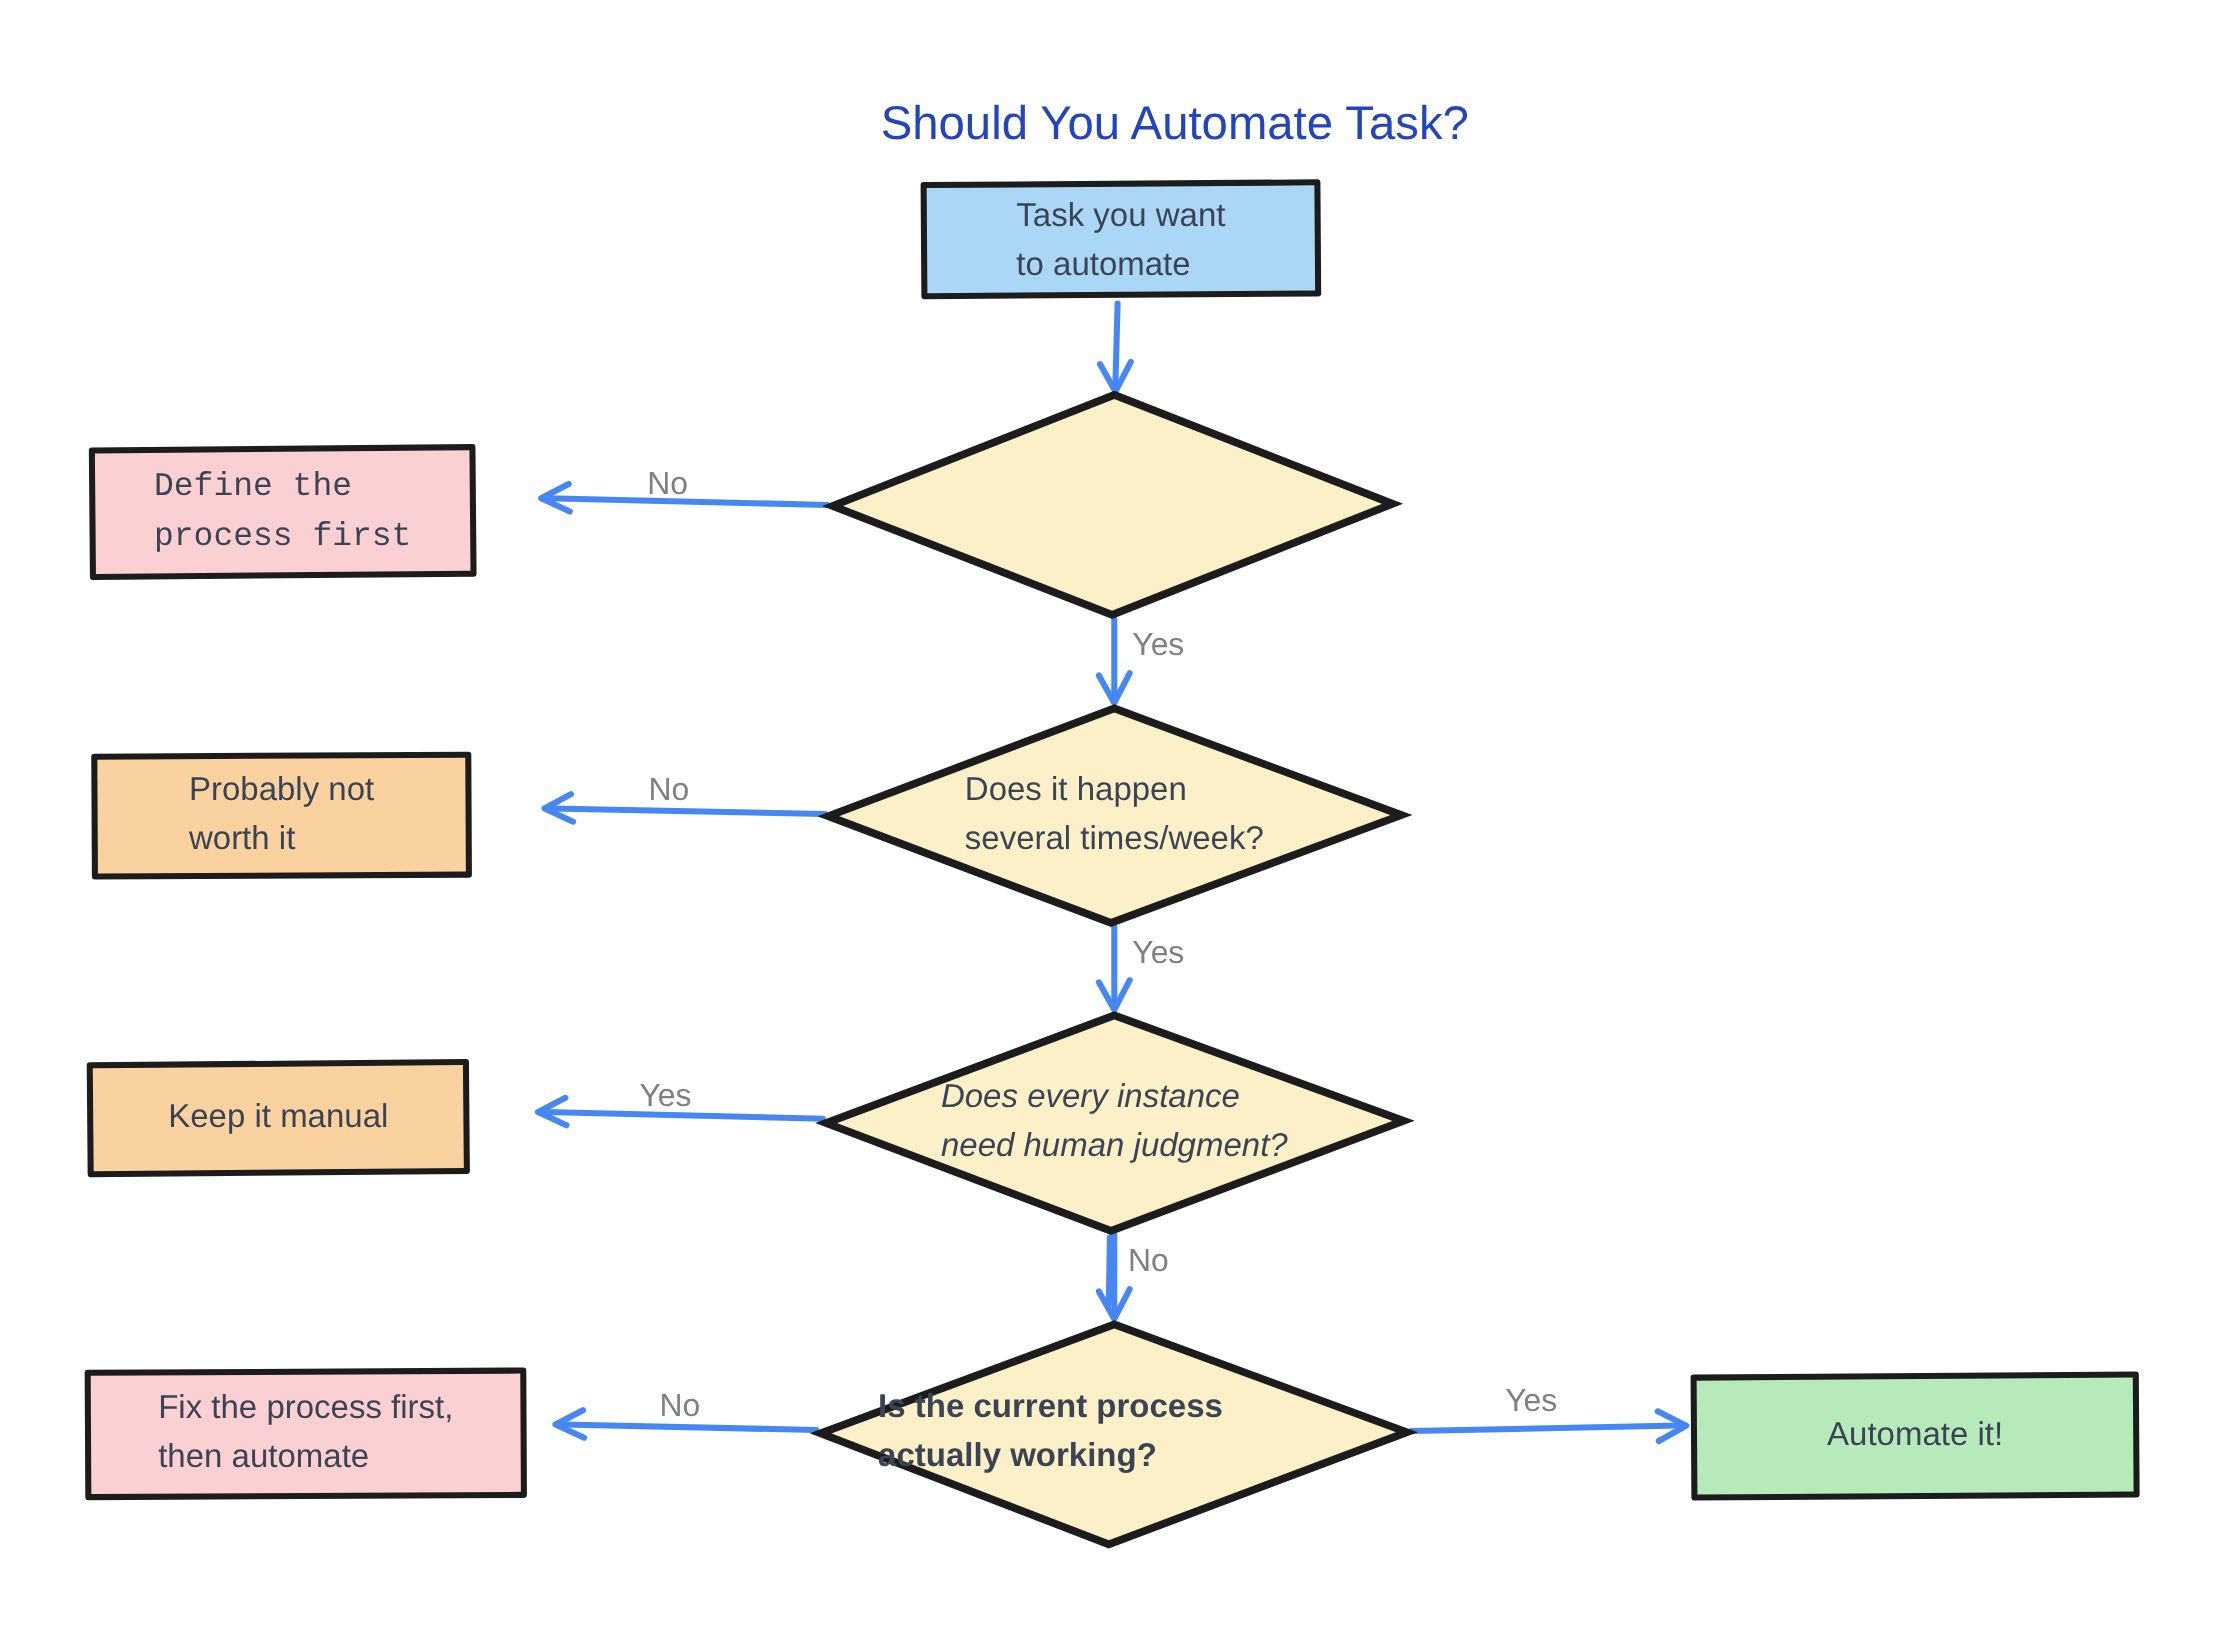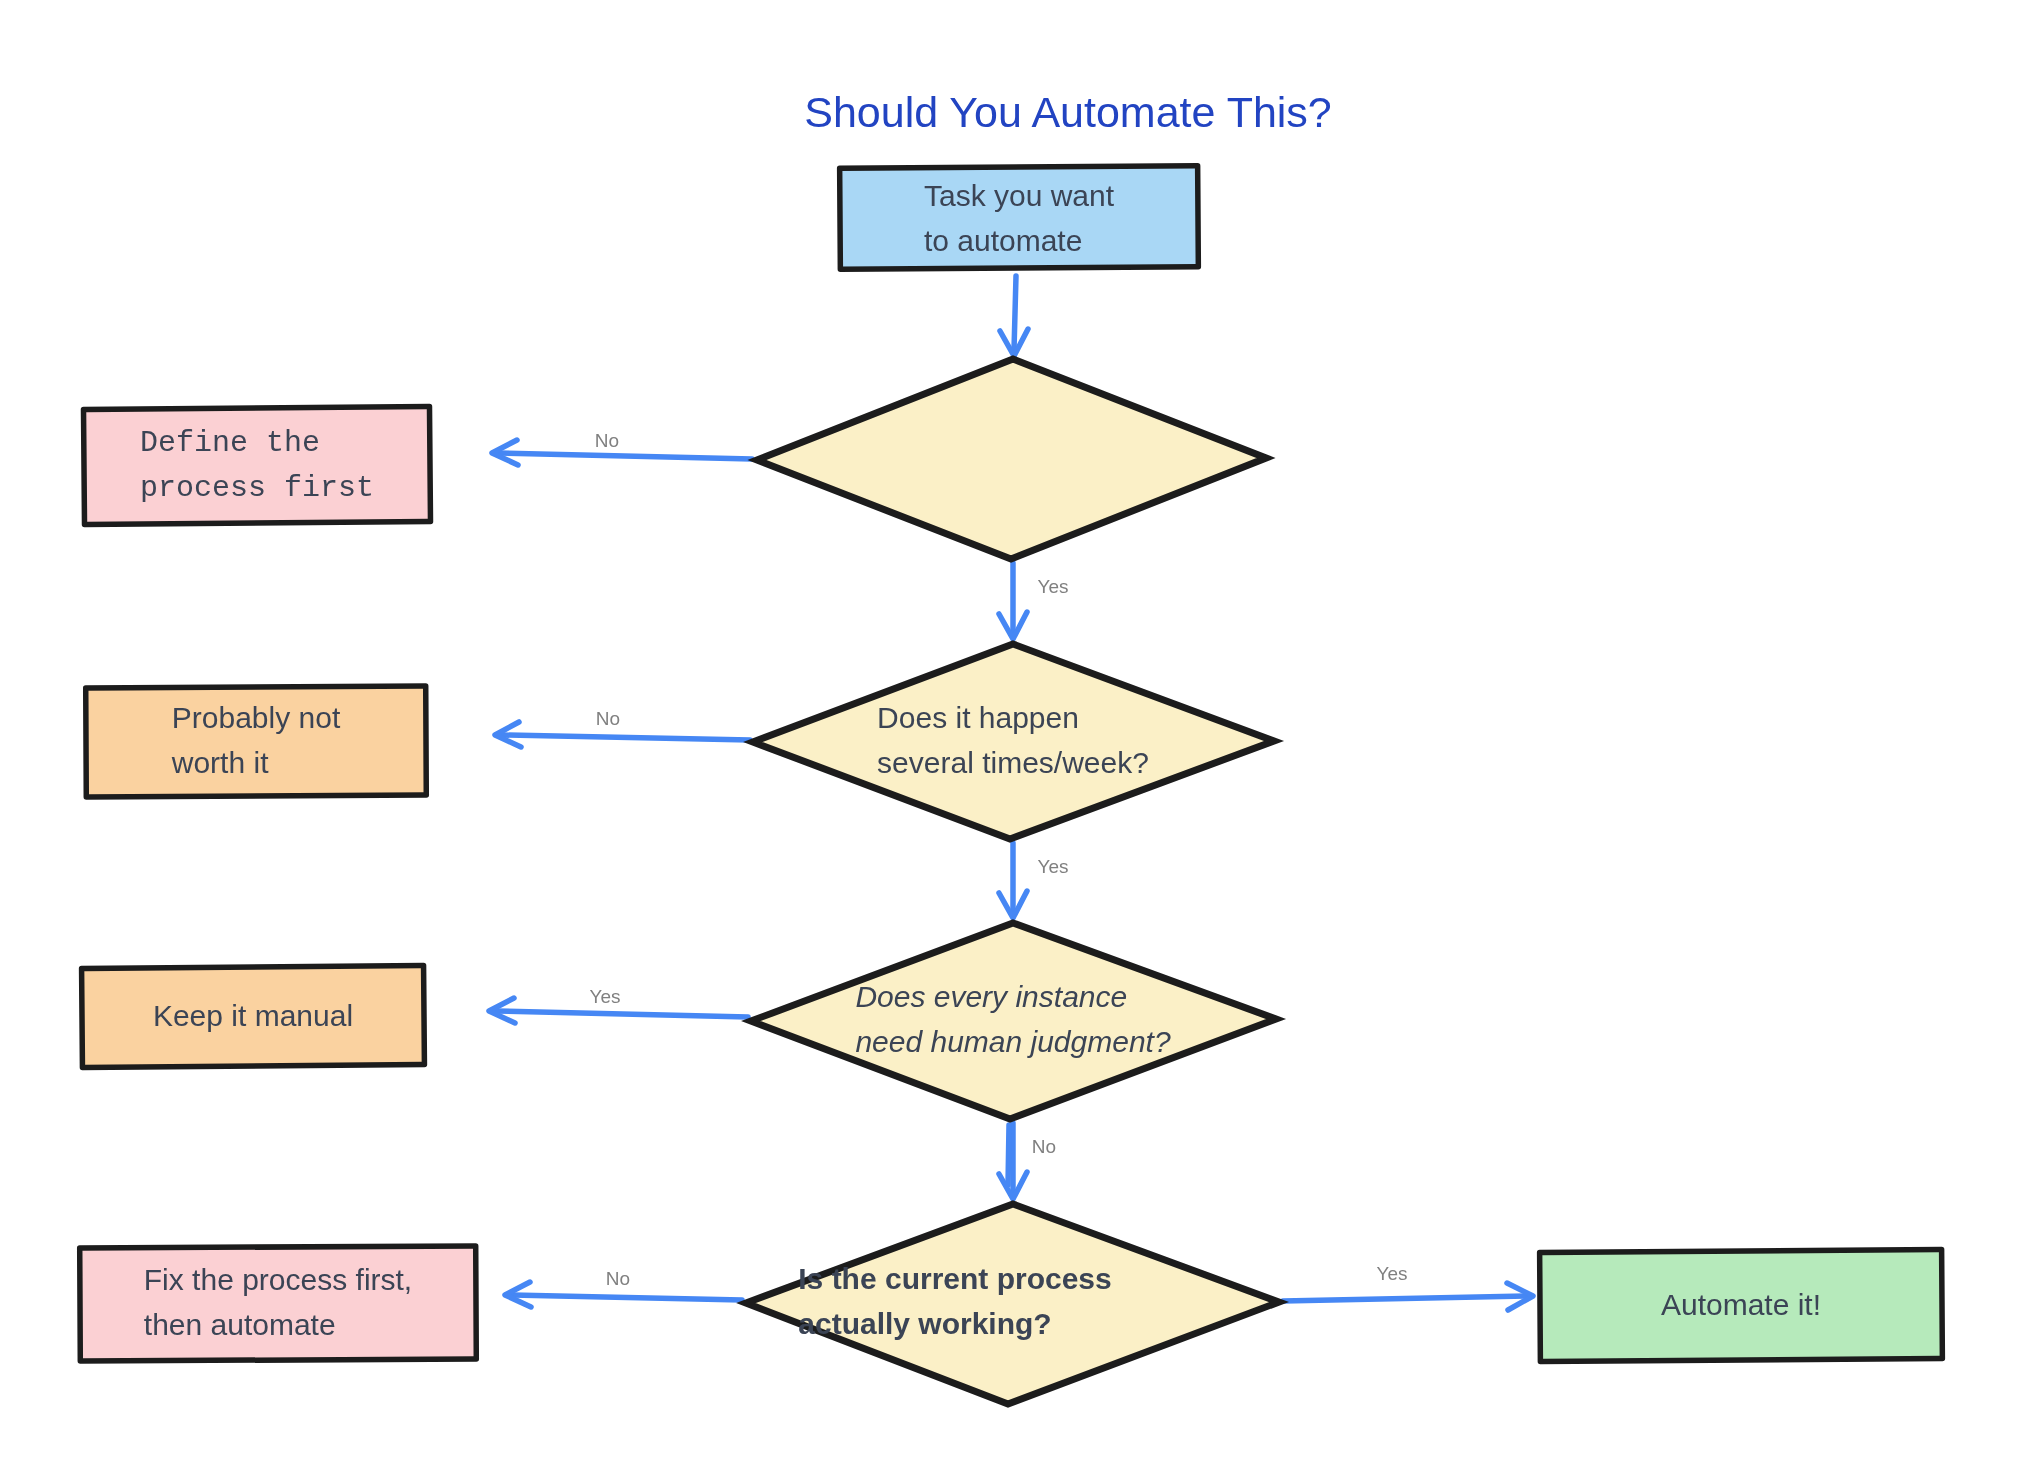--- a/index.html
+++ b/index.html
@@ -36,21 +36,21 @@
     white-space: pre-line;
     color: var(--node-text, #3B4455);
     font-size: 30px;
     line-height: 1.5;
     pointer-events: none;
   }
   .edge-label {
     position: absolute;
     transform: translate(-50%, -50%);
     color: var(--label-gray, #808080);
-    font-size: 19px;
+    font-size: 29px;
     white-space: nowrap;
     pointer-events: none;
   }
   
   .shape {
     stroke: var(--border, #1C1C1C);
     stroke-width: 5.5;
     stroke-linejoin: round;
   }
   .decision {
@@ -138,21 +138,21 @@
 
     <rect class="shape fill-orange" x="86" y="687" width="340" height="109" transform="rotate(-0.3 256 741)"></rect>
 
     <rect class="shape fill-orange" x="82" y="967" width="342" height="99" transform="rotate(-0.5 253 1016)"></rect>
 
     <rect class="shape fill-pink" x="80" y="1247" width="396" height="113" transform="rotate(-0.3 278 1303)"></rect>
 
     <rect class="shape fill-green" x="1540" y="1251" width="402" height="109" transform="rotate(-0.4 1741 1305)"></rect>
   </svg>
 
-  <div class="page-title">Should You Automate This?</div>
+  <div class="page-title">Should You Automate Task?</div>
 
   <div class="node-label" style="left:1019px; top:218px;">Task you want
 to automate</div>
   <div class="node-label" style="left:1013px; top:740px;">Does it happen
 several times/week?</div>
   <div class="node-label" style="left:1013px; top:1019px;font-style:italic;">Does every instance
 need human judgment?</div>
   <div class="node-label" style="left:955px; top:1301px;font-weight:bold;">Is the current process
 actually working?</div>
   <div class="node-label" style="left:257px; top:466px;font-family:Liberation Mono, monospace;">Define the

